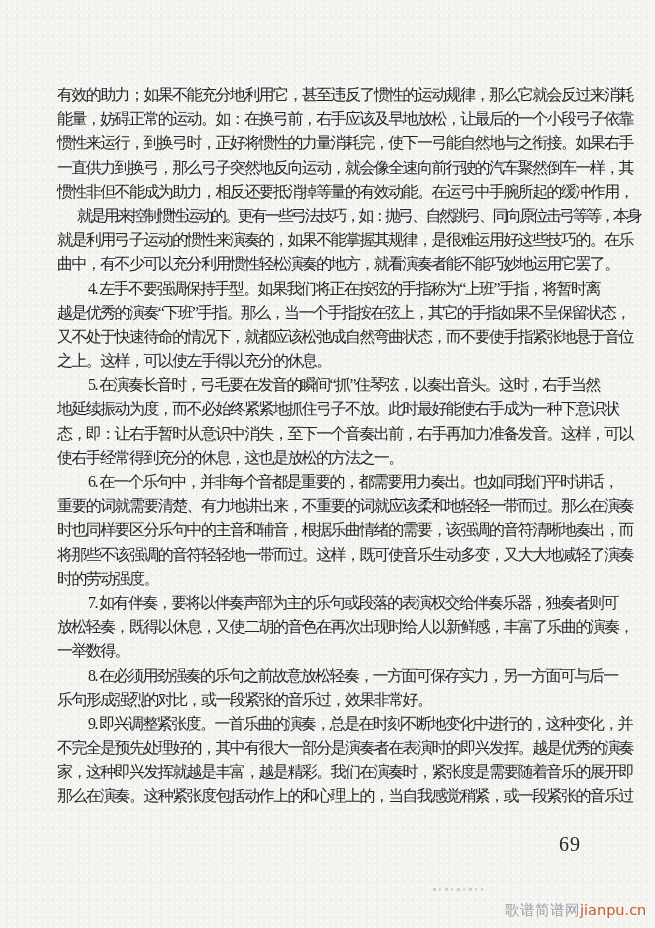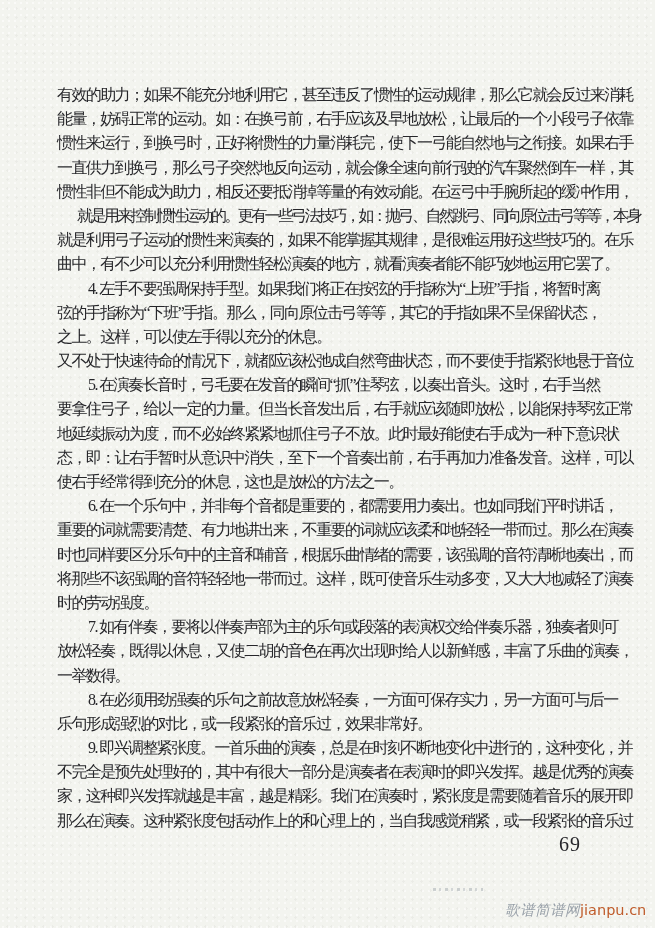--- a/index.html
+++ b/index.html
@@ -60,43 +60,42 @@
   }
   .watermark {
     position: absolute;
     left: 505px;
     top: 901px;
     font-family: "DejaVu Sans", "Liberation Sans", sans-serif;
     font-size: 14.5px;
     line-height: 18px;
     white-space: nowrap;
   }
-  .watermark .wm-name { color: var(--wm-name, #99a1a9); letter-spacing: 0.5px; font-style: italic; }
+  .watermark .wm-name { color: var(--wm-name, #99a1a9); letter-spacing: 0.5px; }
   .watermark .wm-url  { color: var(--wm-url, #bf5b2a); }
 </style>
 </head>
 <body>
 
 <div class="page">
 
   <div class="body-text">
       <div class="line">有效的助力；如果不能充分地利用它，甚至违反了惯性的运动规律，那么它就会反过来消耗</div>
       <div class="line">能量，妨碍正常的运动。如：在换弓前，右手应该及早地放松，让最后的一个小段弓子依靠</div>
       <div class="line">惯性来运行，到换弓时，正好将惯性的力量消耗完，使下一弓能自然地与之衔接。如果右手</div>
       <div class="line">一直供力到换弓，那么弓子突然地反向运动，就会像全速向前行驶的汽车聚然倒车一样，其</div>
       <div class="line">惯性非但不能成为助力，相反还要抵消掉等量的有效动能。在运弓中手腕所起的缓冲作用，</div>
       <div class="line tight">就是用来控制惯性运动的。更有一些弓法技巧，如：抛弓、自然跳弓、同向原位击弓等等，本身</div>
       <div class="line">就是利用弓子运动的惯性来演奏的，如果不能掌握其规律，是很难运用好这些技巧的。在乐</div>
       <div class="line">曲中，有不少可以充分利用惯性轻松演奏的地方，就看演奏者能不能巧妙地运用它罢了。</div>
       <div class="line indent">4. 左手不要强调保持手型。如果我们将正在按弦的手指称为“上班”手指，将暂时离</div>
-      <div class="line">弦的手指称为“下班”手指。那么，同向原位击弓等等，其它的手指如果不呈保留状态，</div>
+      <div class="line">越是优秀的演奏“下班”手指。那么，当一个手指按在弦上，其它的手指如果不呈保留状态，</div>
+      <div class="line">又不处于快速待命的情况下，就都应该松弛成自然弯曲状态，而不要使手指紧张地悬于音位</div>
       <div class="line">之上。这样，可以使左手得以充分的休息。</div>
-      <div class="line">又不处于快速待命的情况下，就都应该松弛成自然弯曲状态，而不要使手指紧张地悬于音位</div>
       <div class="line indent">5. 在演奏长音时，弓毛要在发音的瞬间“抓”住琴弦，以奏出音头。这时，右手当然</div>
-      <div class="line">要拿住弓子，给以一定的力量。但当长音发出后，右手就应该随即放松，以能保持琴弦正常</div>
       <div class="line">地延续振动为度，而不必始终紧紧地抓住弓子不放。此时最好能使右手成为一种下意识状</div>
       <div class="line">态，即：让右手暂时从意识中消失，至下一个音奏出前，右手再加力准备发音。这样，可以</div>
       <div class="line">使右手经常得到充分的休息，这也是放松的方法之一。</div>
       <div class="line indent">6. 在一个乐句中，并非每个音都是重要的，都需要用力奏出。也如同我们平时讲话，</div>
       <div class="line">重要的词就需要清楚、有力地讲出来，不重要的词就应该柔和地轻轻一带而过。那么在演奏</div>
       <div class="line">时也同样要区分乐句中的主音和辅音，根据乐曲情绪的需要，该强调的音符清晰地奏出，而</div>
       <div class="line">将那些不该强调的音符轻轻地一带而过。这样，既可使音乐生动多变，又大大地减轻了演奏</div>
       <div class="line">时的劳动强度。</div>
       <div class="line indent">7. 如有伴奏，要将以伴奏声部为主的乐句或段落的表演权交给伴奏乐器，独奏者则可</div>
       <div class="line">放松轻奏，既得以休息，又使二胡的音色在再次出现时给人以新鲜感，丰富了乐曲的演奏，</div>

